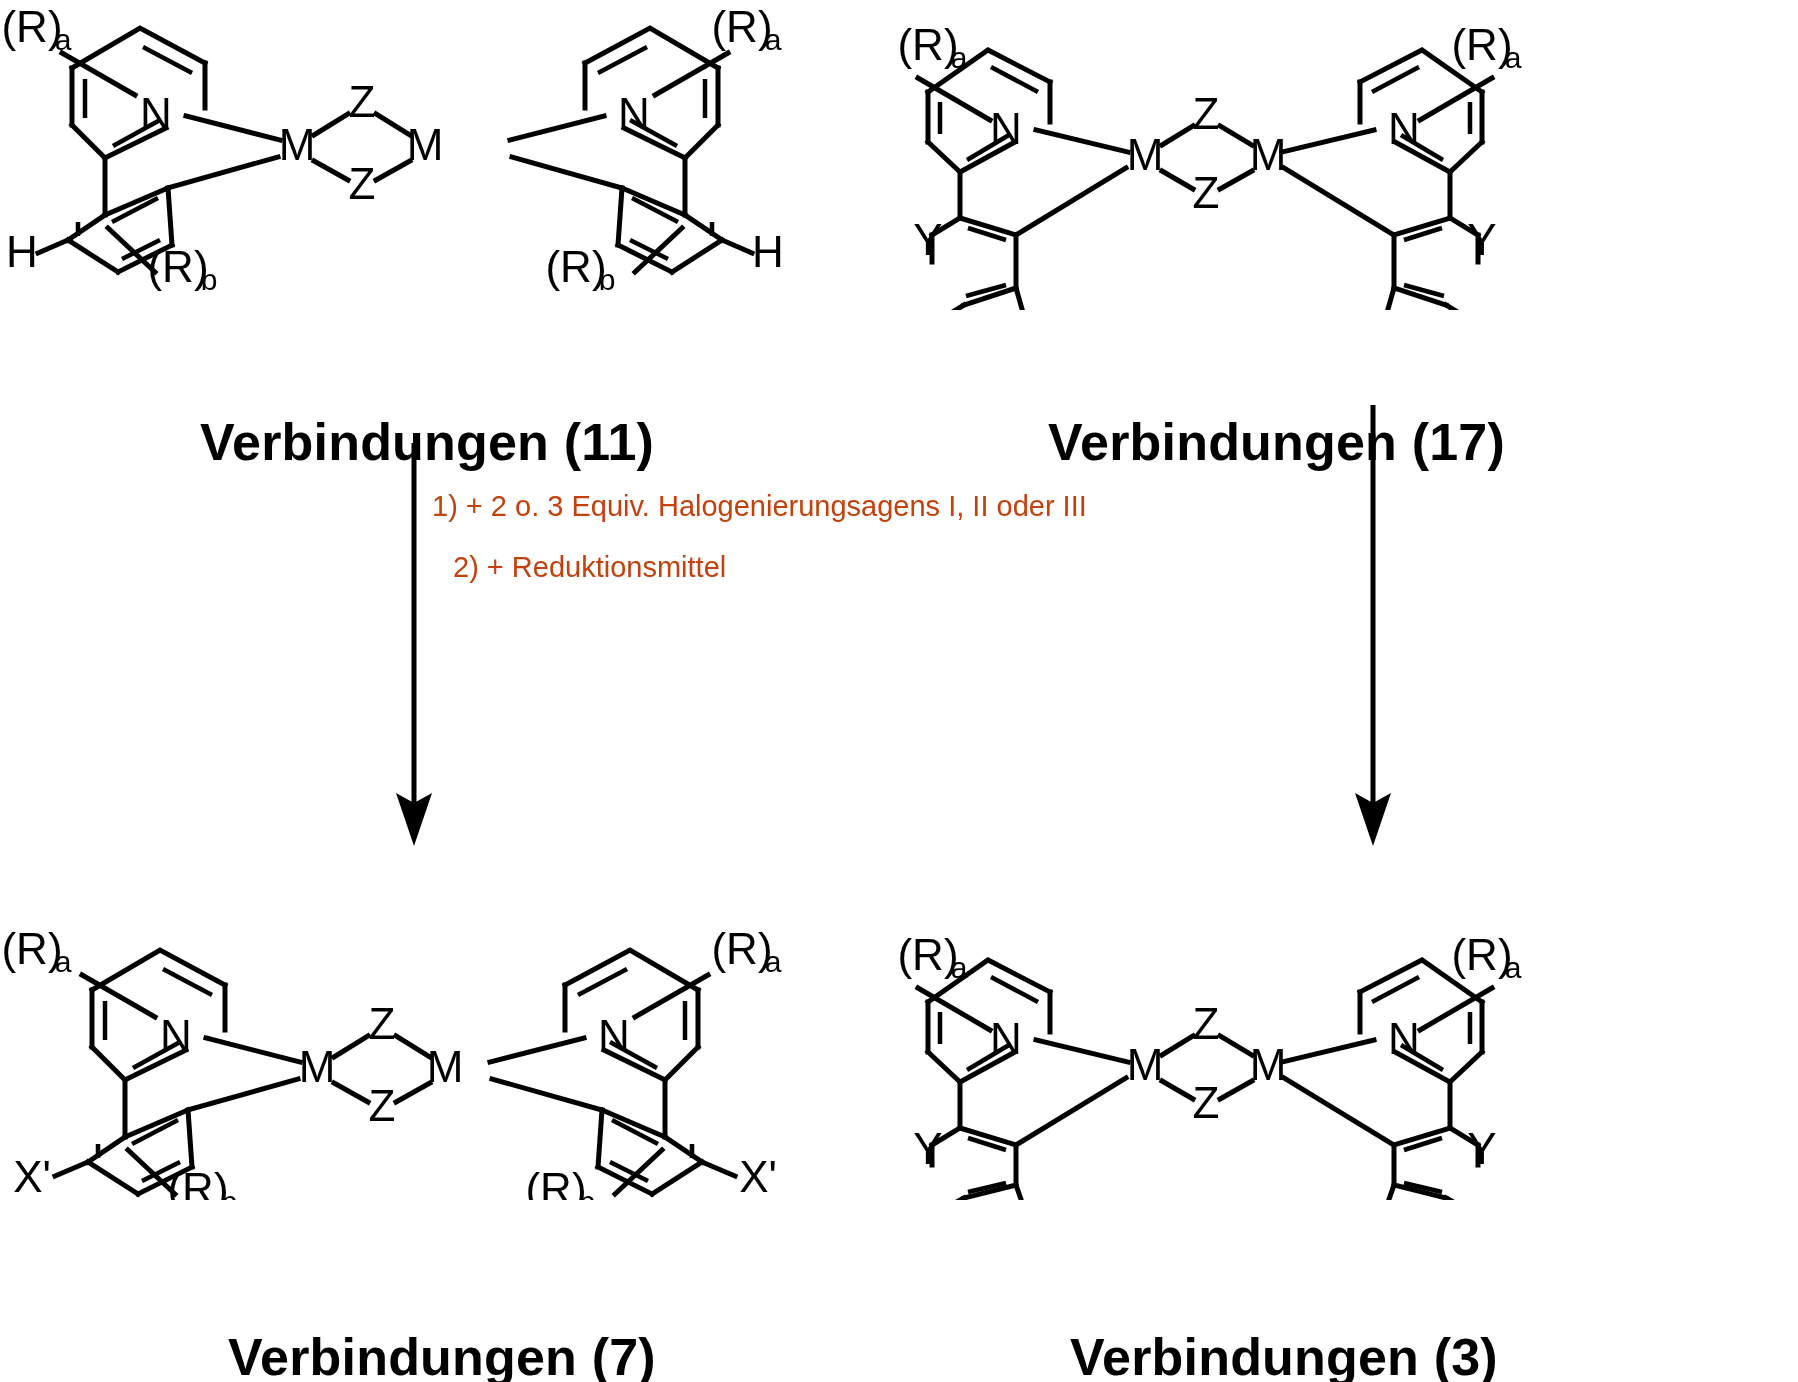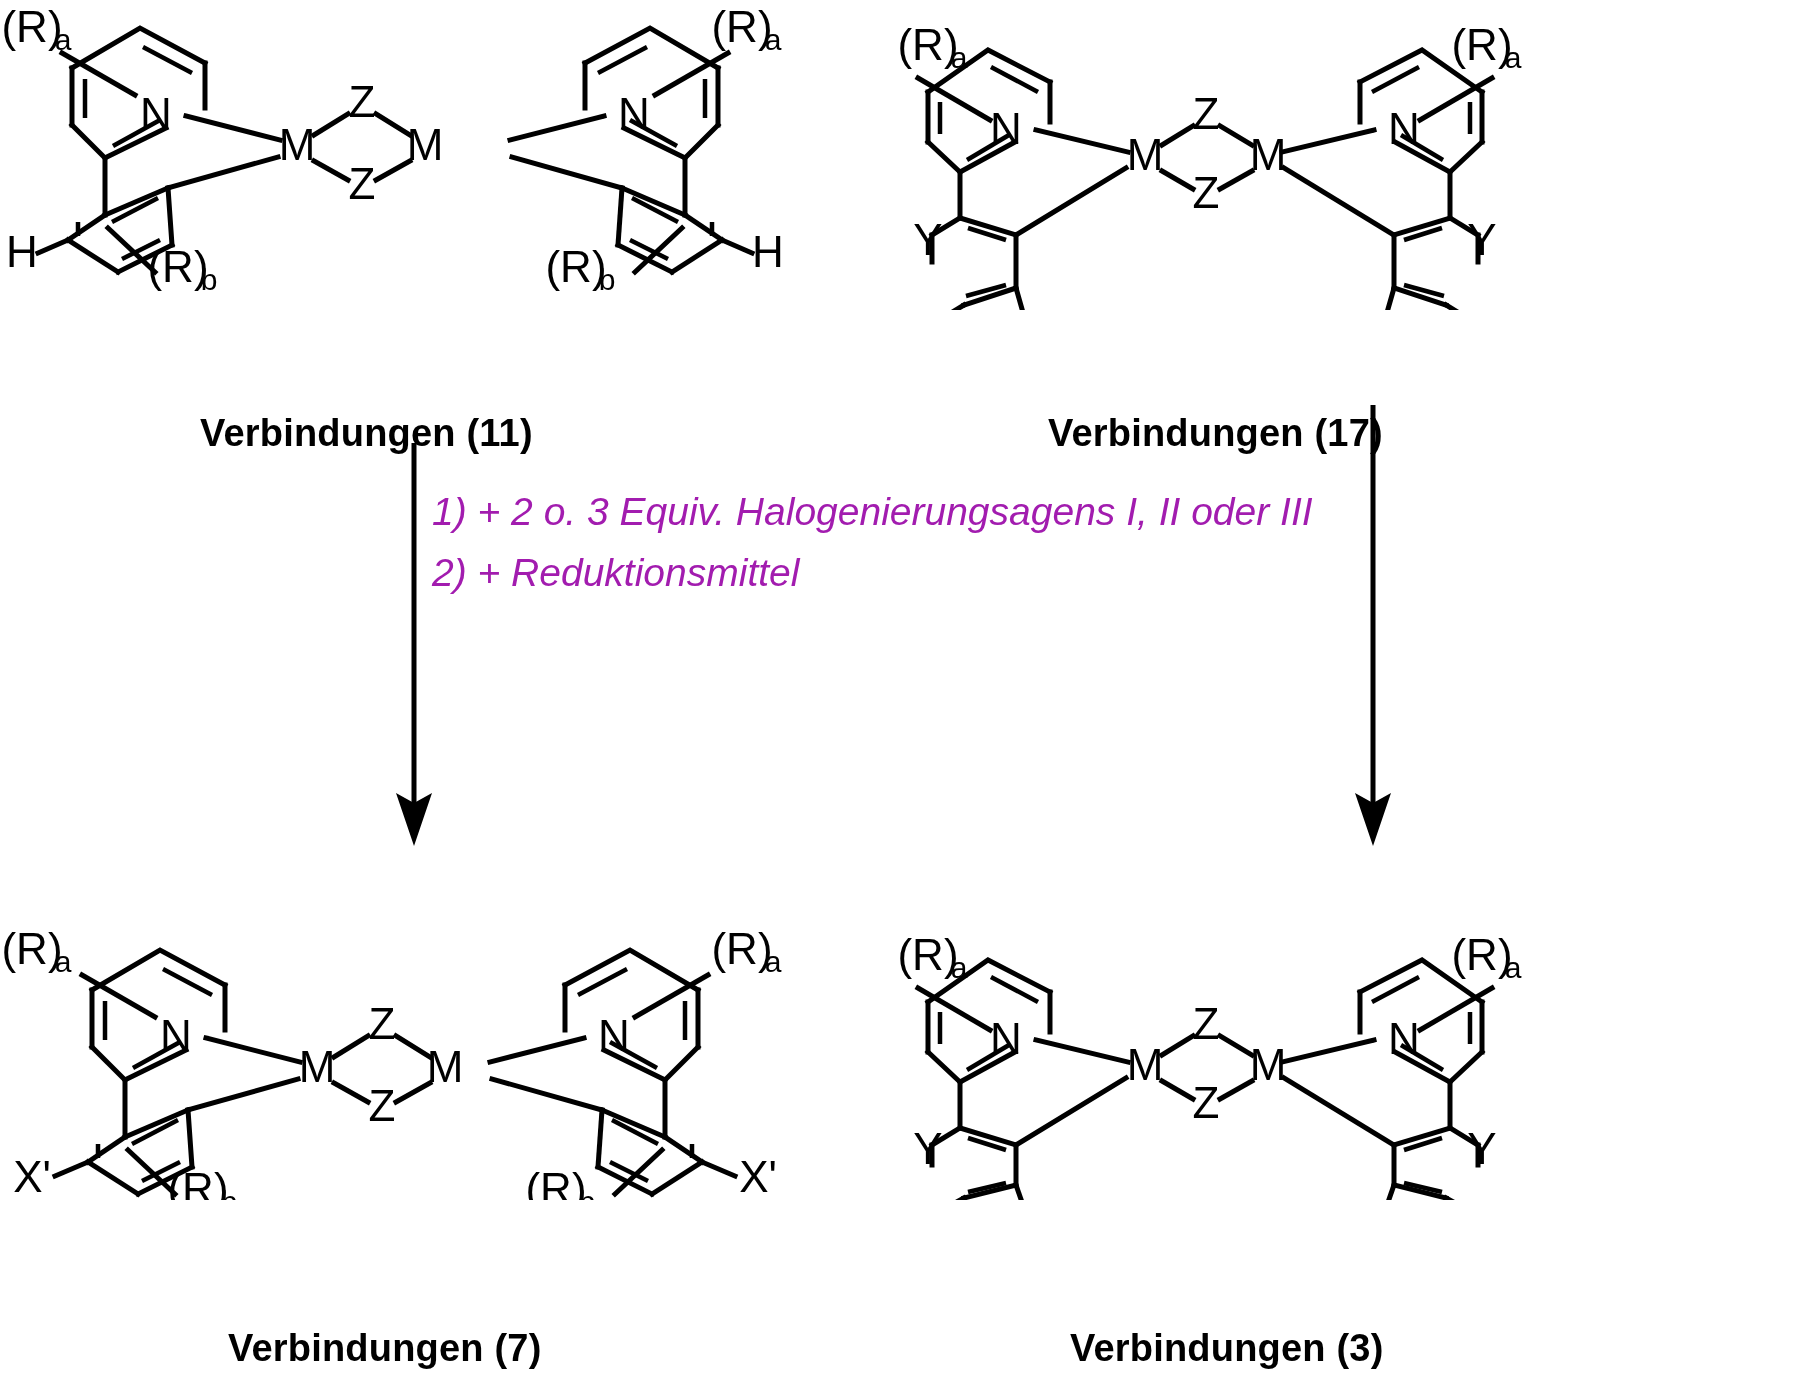--- a/index.html
+++ b/index.html
@@ -20,33 +20,32 @@
     overflow: hidden;
   }
   .struct-svg {
     position: absolute;
     display: block;
   }
   .caption {
     position: absolute;
     font-family: "Liberation Sans", sans-serif;
     font-weight: bold;
-    font-size: 38px;
+    font-size: 52px;
     letter-spacing: 0.2px;
     white-space: nowrap;
     color: #000000;
   }
   .cond-line {
     position: absolute;
     font-family: "Liberation Sans", sans-serif;
     font-weight: normal;
-    font-size: 39px;
+    font-size: 29px;
     white-space: nowrap;
-    color: #a21caf;
-    font-style: italic;
+    color: #c2410c;
   }
   .arrow-layer {
     position: absolute;
     left: 0;
     top: 0;
   }
   
   .bond {
     stroke: #000000;
     stroke-width: 5;
@@ -256,21 +255,21 @@
       <polygon points="414,846 396,793 414,803 432,793" fill="#000000"></polygon>
     </g>
 
     <g>
       <line x1="1373" y1="405" x2="1373" y2="820" stroke="#000000" stroke-width="5"></line>
       <polygon points="1373,846 1355,793 1373,803 1391,793" fill="#000000"></polygon>
     </g>
   </svg>
 
   <div class="cond-line" style="left:432px; top:490px;">1) + 2 o. 3 Equiv. Halogenierungsagens I, II oder III</div>
-  <div class="cond-line" style="left:432px; top:551px;">2) + Reduktionsmittel</div>
+  <div class="cond-line" style="left:453px; top:551px;">2) + Reduktionsmittel</div>
 
   <svg class="struct-svg" style="left:0px; top:880px;" width="790" height="320" viewBox="0 0 790 320">
 
     <g>
       <polyline class="bond" points="92,110 160,70 225,105"></polyline>
       <polyline class="bond" points="225,105 225,150"></polyline>
       <polyline class="bond" points="186,170 125,200"></polyline>
       <polyline class="bond" points="125,200 92,167"></polyline>
       <polyline class="bond" points="92,167 92,110"></polyline>
       <line class="bond-thin" x1="105" y1="121" x2="105" y2="160"></line>

